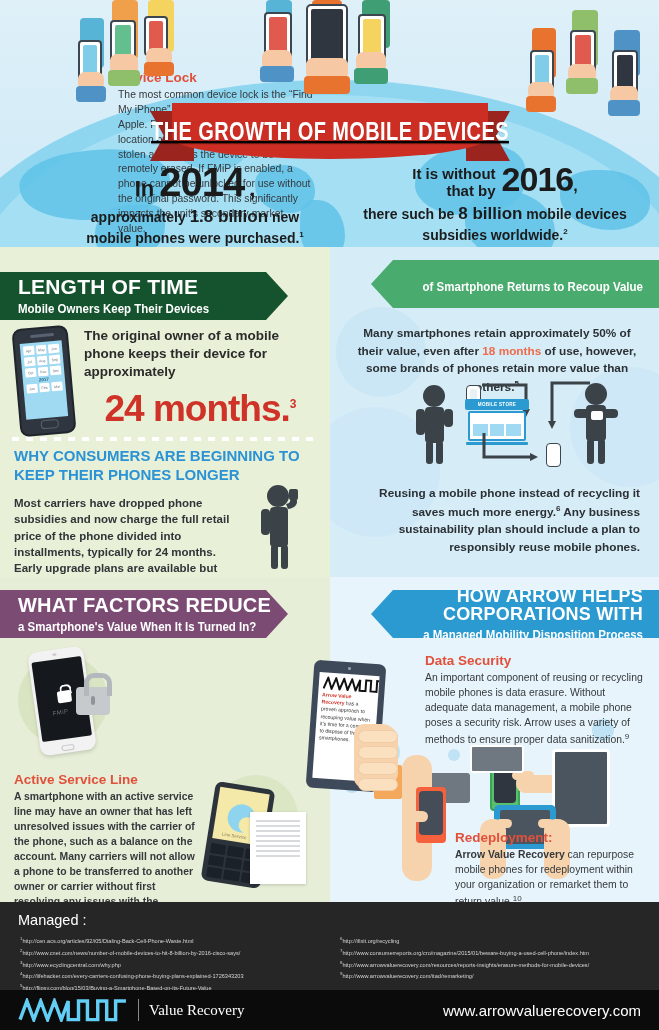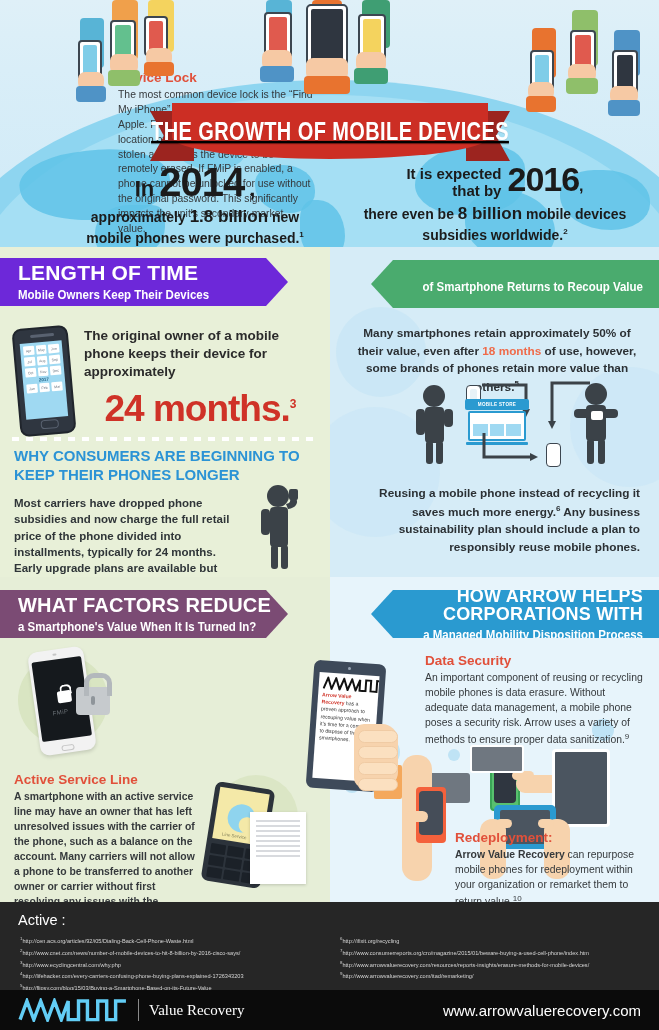--- a/index.html
+++ b/index.html
@@ -82,21 +82,21 @@
   .sec-br { left:330px;top:577px; width:329px; height:325px; background:#e7f4fb; }
 
   
   .banner { position:absolute; height:48px; display:flex; flex-direction:column; justify-content:center; }
   .banner .t1 { font-weight:bold; color:#fff; font-size:18px; line-height:1; letter-spacing:.2px; }
   .banner .t2 { font-weight:bold; color:#fff; font-size:11.5px; line-height:1.25; transform:scaleY(1.18); transform-origin:left center; margin-top:4px;}
   .banner.right-point { clip-path:polygon(0 0, calc(100% - 22px) 0, 100% 50%, calc(100% - 22px) 100%, 0 100%); padding-left:18px; }
   .banner.left-point  { clip-path:polygon(22px 0, 100% 0, 100% 100%, 22px 100%, 0 50%); padding-right:16px; align-items:flex-end; text-align:right; }
   .banner.left-point .t2 { transform-origin:right center; }
 
-  .b-tl { left:0; top:11px; width:288px; background:#6d28d9; }
+  .b-tl { left:0; top:25px; width:288px; background:#14532d; }
   .b-tr { left:41px; top:13px; width:288px; background:#4aab6e; }
   .b-bl { left:0; top:13px; width:288px; background:#7b4b74; }
   .b-br { left:41px; top:13px; width:288px; background:#2a9ad0; }
   .b-tl .t1 { font-size:21px; }
   .b-bl .t1 { font-size:20px; }
 
   
   .tl-phone {
     position:absolute; left:16px; top:80px; width:56px; height:108px;
     background:#2f3640; border-radius:9px; border:2px solid #20252c;
@@ -298,30 +298,30 @@
         <span>approximately</span>
         <span class="b">1.8 billion</span>
         <span>new</span><br>
         <span>mobile phones were purchased.</span><sup>1</sup>
       </div>
     </div>
 
     <div class="stat stat-r">
       <div style="display:flex; align-items:flex-end; justify-content:center; gap:6px;">
         <div style="text-align:right; font-size:15px; font-weight:bold; line-height:1.15;">
-          <span>It is expected</span><br>
+          <span>It is without</span><br>
           <span>that by</span>
         </div>
         <div style="display:flex; align-items:baseline;">
           <span class="big-num" style="font-size:34px;">2016</span>
           <span style="font-size:16px; font-weight:bold;">,</span>
         </div>
       </div>
       <div class="sub" style="margin-top:4px;">
-        <span>there even be</span>
+        <span>there such be</span>
         <span class="b">8 billion</span>
         <span>mobile devices</span><br>
         <span>subsidies worldwide.</span><sup>2</sup>
       </div>
     </div>
   </div>
 
   <div class="sec sec-tl">
     <div class="banner right-point b-tl">
       <div class="t1">LENGTH OF TIME</div>
@@ -560,21 +560,21 @@
   <div class="ds-body">
     <span>An important component of reusing or recycling mobile phones is data erasure. Without adequate data management, a mobile phone poses a security risk. Arrow uses a variety of methods to ensure proper data sanitization.</span><sup>9</sup>
   </div>
 
   <div class="rd-head">Redeployment:</div>
   <div class="rd-body">
     <b>Arrow Value Recovery</b><span> can repurpose mobile phones for redeployment within your organization or remarket them to return value.</span><sup>10</sup>
   </div>
 
   <div class="sources">
-    <h3>Active :</h3>
+    <h3>Managed :</h3>
     <div class="src-col src-l">
       <div><sup>1</sup><span>http://cen.acs.org/articles/92/i05/Dialing-Back-Cell-Phone-Waste.html</span></div>
       <div><sup>2</sup><span>http://www.cnet.com/news/number-of-mobile-devices-to-hit-8-billion-by-2016-cisco-says/</span></div>
       <div><sup>3</sup><span>http://www.ecyclingcentral.com/why.php</span></div>
       <div><sup>4</sup><span>http://lifehacker.com/every-carriers-confusing-phone-buying-plans-explained-1726343203</span></div>
       <div><sup>5</sup><span>http://flipsy.com/blog/15/03/Buying-a-Smartphone-Based-on-its-Future-Value</span></div>
     </div>
     <div class="src-col src-r">
       <div><sup>6</sup><span>http://ifixit.org/recycling</span></div>
       <div><sup>7</sup><span>http://www.consumerreports.org/cro/magazine/2015/01/beware-buying-a-used-cell-phone/index.htm</span></div>

